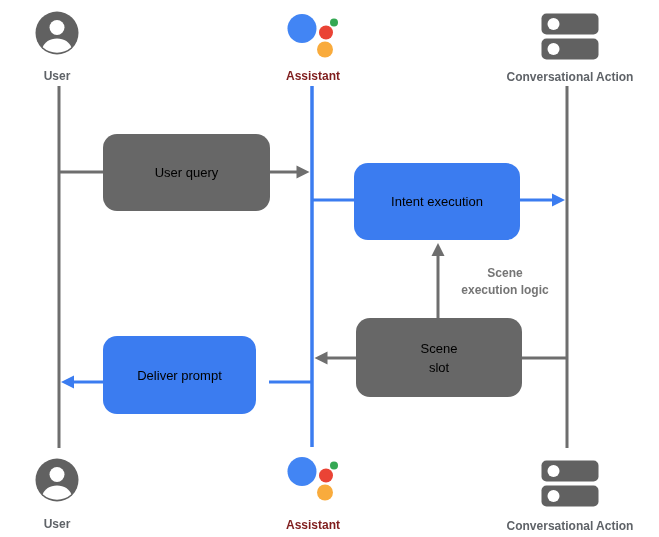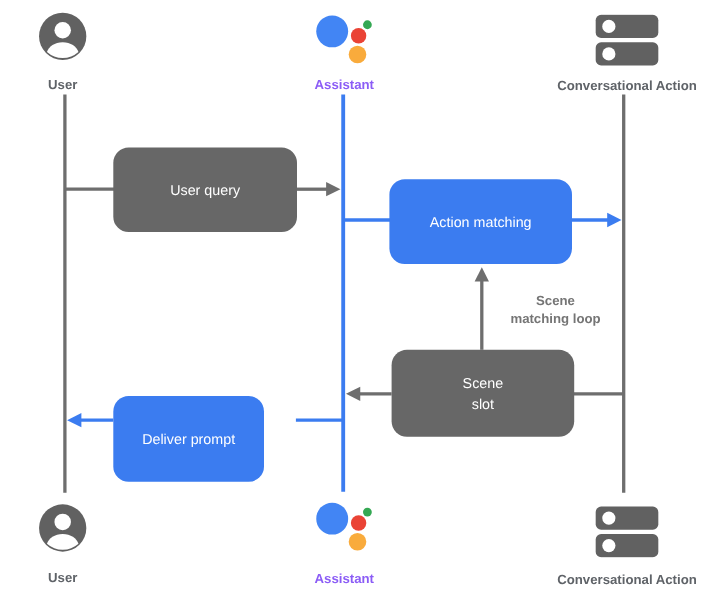--- a/index.html
+++ b/index.html
@@ -2,31 +2,31 @@
 <html><head>
 <meta charset="utf-8">
 <style>
   html,body{margin:0;padding:0;background:#ffffff;}
   .canvas{
     position:relative;width:659px;height:537px;background:#ffffff;
     font-family:"Liberation Sans",sans-serif;overflow:hidden;
   }
   .overlay{position:absolute;left:0;top:0;}
   .box{
-    position:absolute;border-radius:14px;color:#ffffff;
+    position:absolute;border-radius:14px;color:#000000;
     display:flex;flex-direction:column;align-items:center;justify-content:center;
     font-size:13px;line-height:19px;text-align:center;
   }
   .box.gray{background:#676767;}
   .box.blue{background:#3B7CF0;}
   .actor{position:absolute;display:flex;flex-direction:column;align-items:center;}
   .actor-label{
     font-weight:bold;font-size:12px;color:#5F6368;white-space:nowrap;margin-top:8px;
   }
-  .actor-label.light{color:#8b5cf6;}
+  .actor-label.light{color:#7f1d1d;}
   .loop-label{
     position:absolute;left:435px;top:265px;width:140px;
     font-weight:bold;font-size:12px;line-height:17px;color:#757575;text-align:center;
   }
 </style>
 </head>
 <body>
 
 <div class="canvas">
 
@@ -58,35 +58,35 @@
 
     <line x1="103" y1="382" x2="73" y2="382" stroke="#3B7CF0" stroke-width="3"></line>
     <polygon points="74,375.5 74,388.5 61,382" fill="#3B7CF0"></polygon>
   </svg>
 
   <div class="box gray" style="left:103px;top:134px;width:167px;height:77px">
     <div>User query</div>
   </div>
 
   <div class="box blue" style="left:354px;top:163px;width:166px;height:77px">
-    <div>Action matching</div>
+    <div>Intent execution</div>
   </div>
 
   <div class="box gray" style="left:356px;top:318px;width:166px;height:79px">
     <div>Scene</div>
     <div>slot</div>
   </div>
 
-  <div class="box blue" style="left:103px;top:360px;width:137px;height:78px">
+  <div class="box blue" style="left:103px;top:336px;width:153px;height:78px">
     <div>Deliver prompt</div>
   </div>
 
   <div class="loop-label">
     <div>Scene</div>
-    <div>matching loop</div>
+    <div>execution logic</div>
   </div>
 
   <div class="actor" style="left:17px;top:11px;width:80px">
     <span>
       <svg width="44" height="44" viewBox="0 0 44 44">
         <circle cx="22" cy="22" r="21.5" fill="#616161"></circle>
         <circle cx="22" cy="16.5" r="7.5" fill="#ffffff"></circle>
         <path d="M22 27.5 c7.2 0 12.8 4 14.3 8.8 a21.5 21.5 0 0 1 -28.6 0 C9.2 31.5 14.8 27.5 22 27.5 z" fill="#ffffff"></path>
       </svg>
     </span>

